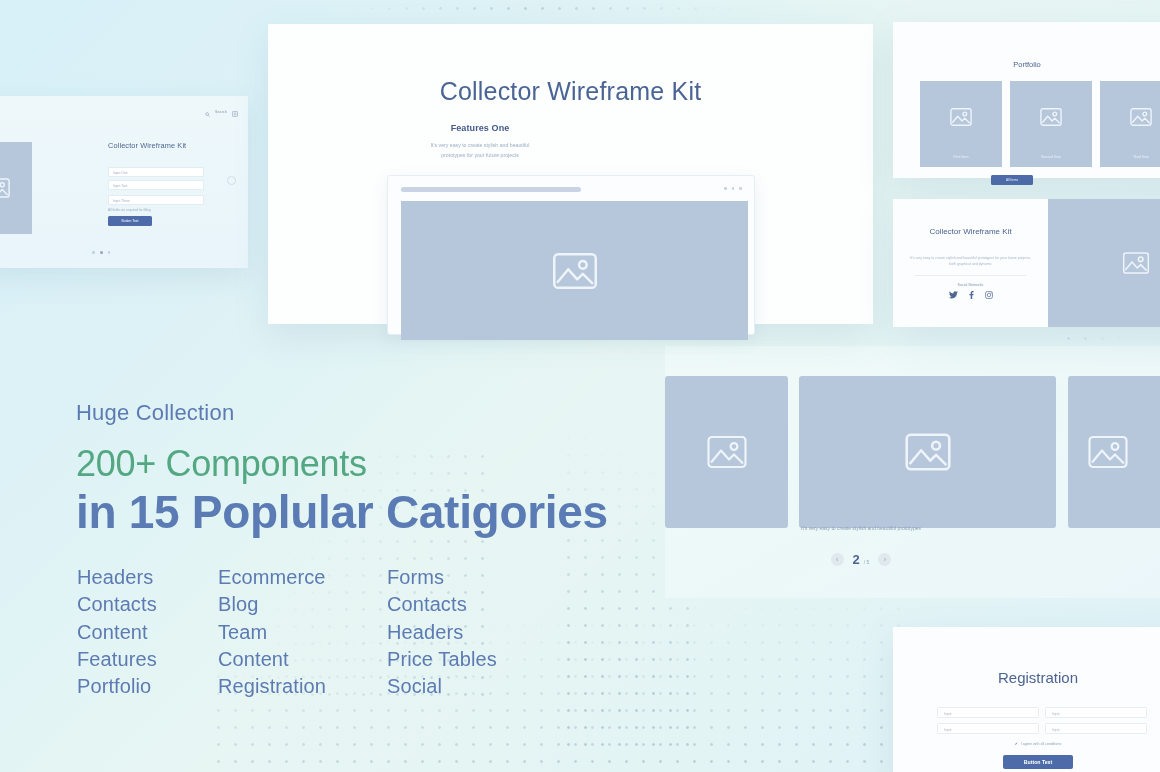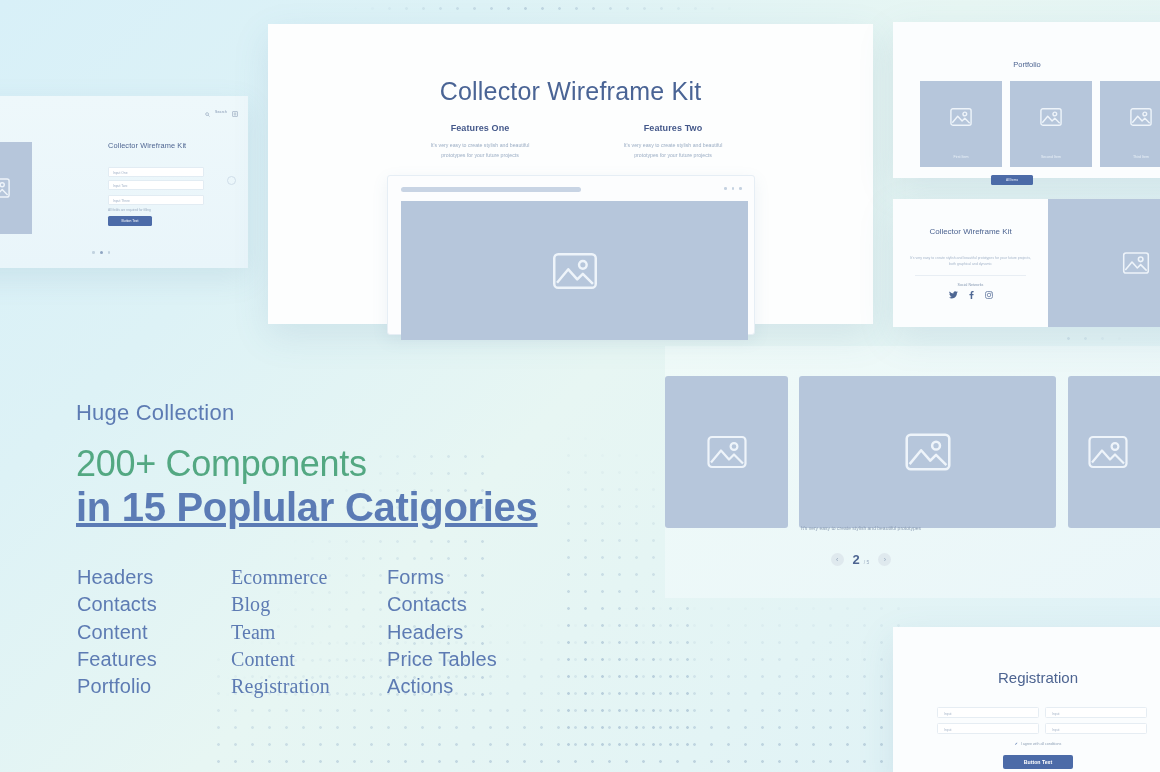--- a/index.html
+++ b/index.html
@@ -152,24 +152,24 @@
   #reg-agree .chk { color:#5d7cb0; margin-right:3px; }
   #reg-btn { position:absolute; left:110px; top:128px; width:70px; height:14px; background:#4c6ba8;
      border-radius:2px; color:#fff; font-size:5.2px; font-weight:700;
      display:flex; align-items:center; justify-content:center;}
 
   
   #huge { position:absolute; left:76px; top:400px; font-size:22px; color:#5d7bb3;
      font-weight:400; letter-spacing:.2px;}
   #big1 { position:absolute; left:76px; top:443px; font-size:36px; color:#53a882;
      font-weight:400; letter-spacing:-.3px;}
-  #big2 { position:absolute; left:76px; top:485px; font-size:40px; color:#5b7bb5;
-     font-weight:700; letter-spacing:-.3px;text-decoration:underline;}
+  #big2 { position:absolute; left:76px; top:485px; font-size:46px; color:#5b7bb5;
+     font-weight:700; letter-spacing:-.3px;}
   .cat-col { position:absolute; top:564px; }
-  #cc1 { left:77px; } #cc2 { left:231px;font-family:Liberation Serif, serif; } #cc3 { left:387px; }
+  #cc1 { left:77px; } #cc2 { left:218px; } #cc3 { left:387px; }
   .cat-col li { list-style:none; font-size:20px; color:#5d7bb3; line-height:27.3px; letter-spacing:.1px;}
 </style>
 </head>
 <body>
 
 <div id="stage">
 
   <div class="dots" id="dots-topright"></div>
   <div class="dots" id="dots-left"></div>
   <div class="dots" id="dots-mid"></div>
@@ -255,24 +255,20 @@
       <i></i>
       <i class="on"></i>
       <i></i>
     </div>
   </div>
 
   <div class="card" id="card-hero">
     <h1 id="hero-title">Collector Wireframe Kit</h1>
     <div class="feat f1">
       <h4>Features One</h4>
-      <p>It's very easy to create stylish and beautiful prototypes for your future projects</p>
-    </div>
-    <div class="feat f2">
-      <h4>Features Two</h4>
       <p>It's very easy to create stylish and beautiful prototypes for your future projects</p>
     </div>
     <div id="browser">
       <div class="urlbar"></div>
       <div class="dots3">
           <i></i>
           <i></i>
           <i></i>
         </div>
       <div class="ph canvas">
@@ -396,16 +392,16 @@
     <li>Blog</li>
     <li>Team</li>
     <li>Content</li>
     <li>Registration</li>
   </ul>
   <ul class="cat-col" id="cc3">
     <li>Forms</li>
     <li>Contacts</li>
     <li>Headers</li>
     <li>Price Tables</li>
-    <li>Actions</li>
+    <li>Social</li>
   </ul>
 
 </div>
 
 </body></html>

